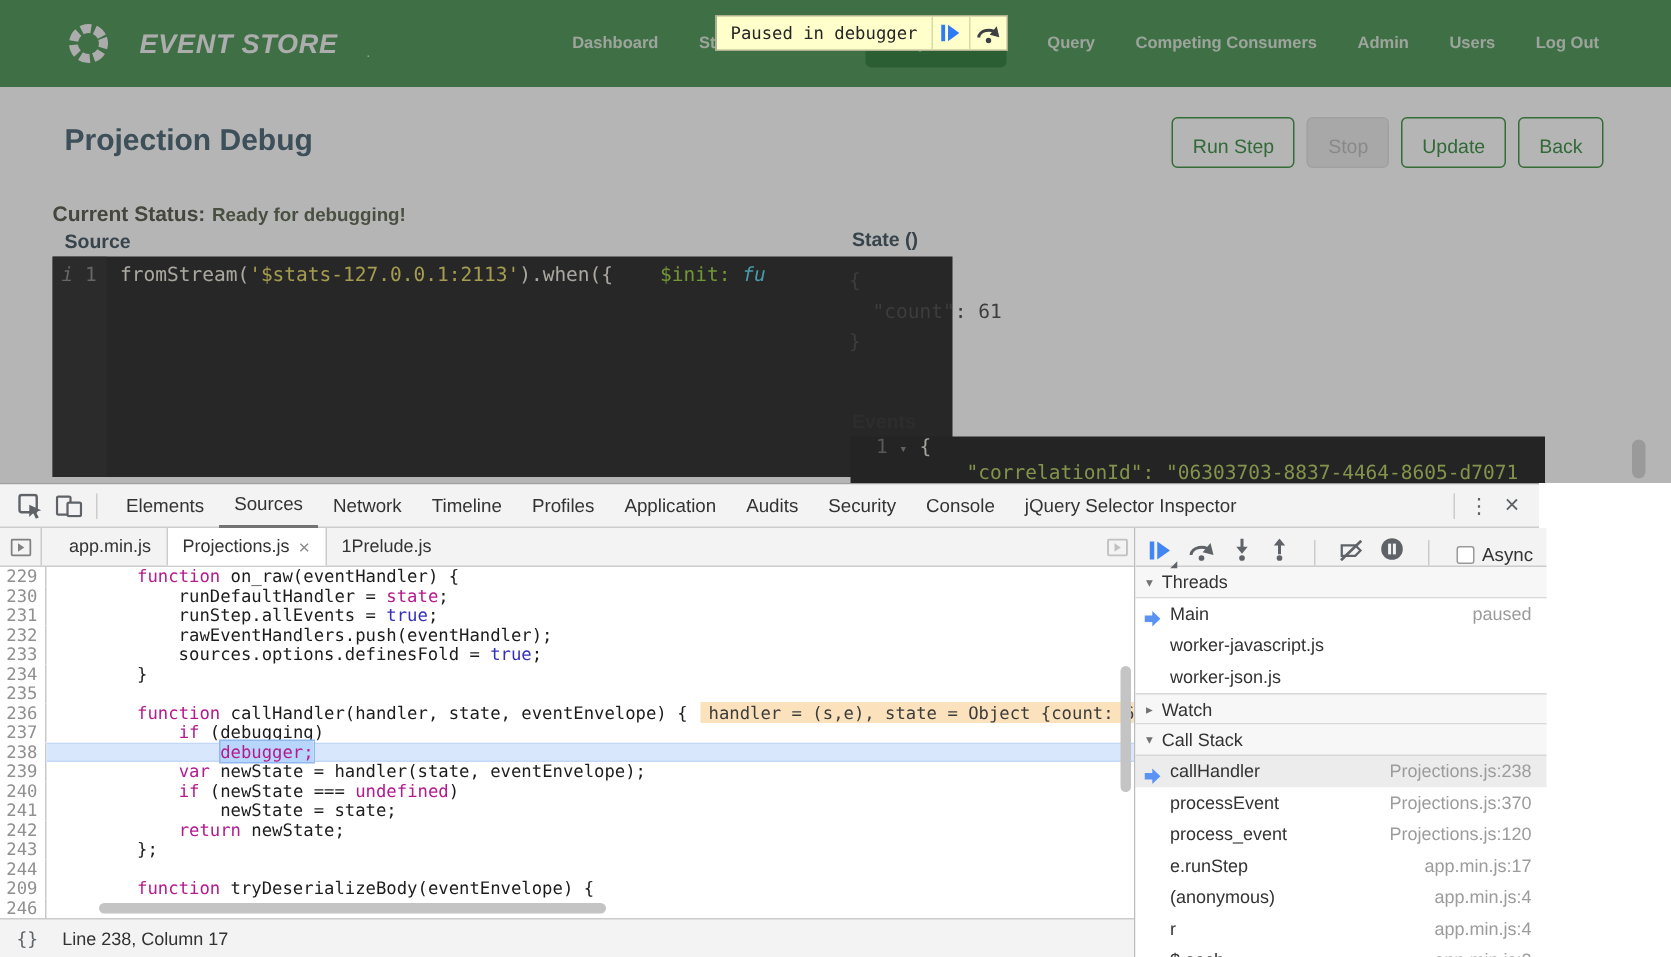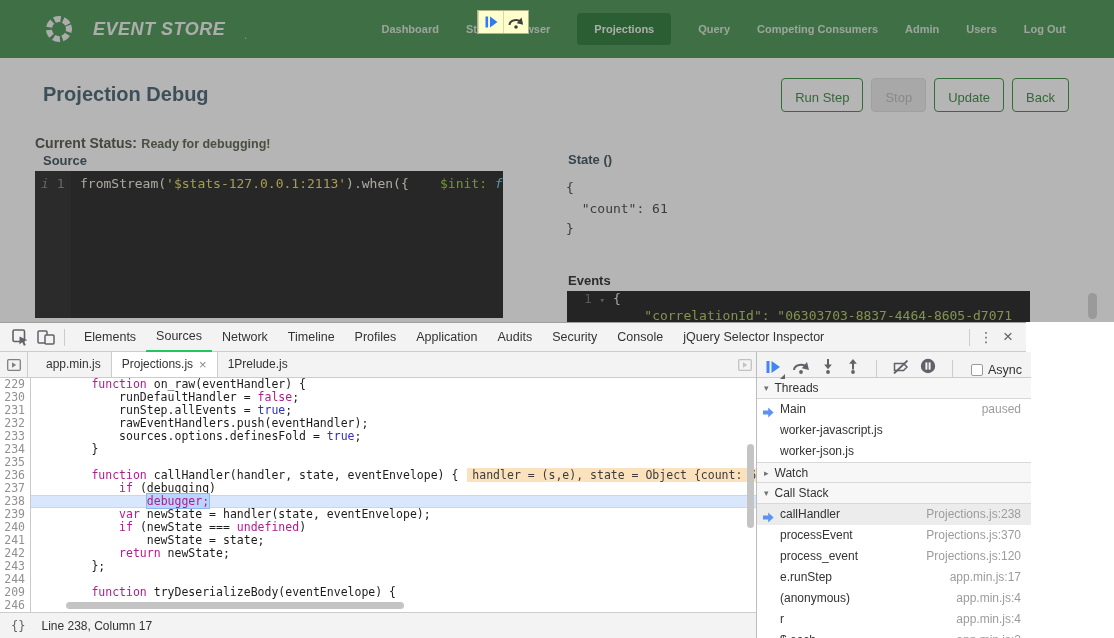--- a/index.html
+++ b/index.html
@@ -33,21 +33,21 @@
   .btn.disabled { background:#ededed; border-color:#e2e2e2; color:#c2c2c2; }
 
   .status-line { position:absolute; left:35px; top:134px; }
   .status-label { font-size:14px; font-weight:bold; color:#63635a; }
   .status-value { font-size:12.5px; font-weight:bold; color:#68705c; }
 
   .src-label  { position:absolute; left:43px;  top:153px; font-size:13px; font-weight:bold; color:#4f616c; }
   .state-label{ position:absolute; left:568px; top:152px; font-size:13px; font-weight:bold; color:#4f616c; }
   .events-label{position:absolute; left:568px; top:273px; font-size:13px; font-weight:bold; color:#404040; }
 
-  .source-editor { position:absolute; left:35px; top:171px; width:468px; height:147px;
+  .source-editor { position:absolute; left:35px; top:171px; width:600px; height:147px;
     background:#383838; font-family:"DejaVu Sans Mono",monospace; font-size:13px; display:flex; overflow:hidden; }
   .se-gutter { width:36px; background:#3d3d3d; color:#909090; padding:5px 6px 0 6px; flex:none; }
   .se-code { padding:5px 0 0 9px; white-space:pre; color:#efece1; }
   .tk-p{color:#efece1} .tk-s{color:#e8dc6e} .tk-g{color:#9fd34a} .tk-i{color:#66d9ef; font-style:italic}
 
   .state-json { position:absolute; left:566px; top:178px; font-family:"DejaVu Sans Mono",monospace;
     font-size:13px; color:#565656; line-height:20.5px; white-space:pre; }
 
   .events-editor { position:absolute; left:567px; top:291px; width:463px; height:31px;
     background:#333; overflow:hidden; font-family:"DejaVu Sans Mono",monospace; font-size:13px; line-height:15px; }
@@ -60,21 +60,21 @@
 
   
   .devtools { position:absolute; top:322px; left:0; width:1026px; height:316px;
     background:#fff; border-top:1px solid #9f9f9f; color:#333; }
   .dt-toolbar { height:29px; background:#f3f3f3; border-bottom:1px solid #ccc;
     display:flex; align-items:center; padding:0 7px; }
   .icon-btn { width:26px; height:24px; display:flex; align-items:center; justify-content:center; }
   .vsep { width:1px; height:17px; background:#ccc; margin:0 5px; flex:none; }
   .dt-tabs { display:flex; height:29px; margin-left:4px; }
   .dt-tab { padding:0 10px; line-height:28px; font-size:12.5px; color:#333; }
-  .dt-tab.active { border-bottom:2px solid #22c55e; line-height:26px; }
+  .dt-tab.active { border-bottom:2px solid #737373; line-height:26px; }
   .dt-right { margin-left:auto; display:flex; align-items:center; }
   .kebab { font-size:14px; color:#5f6368; width:22px; text-align:center; }
   .dt-close { font-size:17px; color:#5f6368; width:22px; text-align:center; }
 
   .dt-body { display:flex; height:286px; }
   .dt-left { width:757px; border-right:1px solid #bdbdbd; display:flex; flex-direction:column; }
   .dt-rightpane { flex:1; display:flex; flex-direction:column; font-size:12px; }
 
   .file-bar { height:26px; background:#f3f3f3; border-bottom:1px solid #ccc; display:flex; align-items:stretch; }
   .nav-toggle { width:28px; display:flex; align-items:center; justify-content:center; border-right:1px solid #ccc; }
@@ -175,20 +175,21 @@
     <div class="ev-row">
       <span class="ev-gut"></span>
       <span class="ev-line2">    "correlationId": "06303703-8837-4464-8605-d7071</span>
     </div>
   </div>
   <div class="page-scrollbar"></div>
 
   <div class="dim"></div>
 
   <div class="banner">
+    <span class="banner-text">Paused in debugger</span>
     <span class="banner-btn">
       <svg width="13" height="12" viewBox="0 0 13 12">
         <rect x="0.5" y="0.5" width="2.6" height="11" fill="#2f7bf6"></rect>
         <path d="M5 0.5 L12.5 6 L5 11.5 Z" fill="#2f7bf6"></path>
       </svg>
     </span>
     <span class="banner-btn">
       <svg width="16" height="13" viewBox="0 0 16 13">
         <path d="M1.5 9 A 6.5 5 0 0 1 13.5 6.5" stroke="#3c4043" stroke-width="2" fill="none"></path>
         <path d="M13.5 1.5 L15.2 8.8 L8.8 7.2 Z" fill="#3c4043"></path>
@@ -258,21 +259,21 @@
         <span class="overflow-btn">
           <svg width="14" height="12" viewBox="0 0 14 12">
             <rect x="0.7" y="0.7" width="12.6" height="10.6" rx="1" fill="none" stroke="#9a9a9a" stroke-width="1.3"></rect>
             <path d="M5 3.2 L9.2 6 L5 8.8 Z" fill="#9a9a9a"></path>
           </svg>
         </span>
       </div>
 
       <div class="code-area">
           <div class="code-line"><div class="gutter">229</div><div class="line-content"><span class="tok-d">        </span><span class="tok-k">function</span><span class="tok-d"> on_raw(eventHandler) {</span></div></div>
-          <div class="code-line"><div class="gutter">230</div><div class="line-content"><span class="tok-d">            runDefaultHandler = </span><span class="tok-k">false</span><span class="tok-d">;</span></div></div>
+          <div class="code-line"><div class="gutter">230</div><div class="line-content"><span class="tok-d">            runDefaultHandler = </span><span class="tok-k">state</span><span class="tok-d">;</span></div></div>
           <div class="code-line"><div class="gutter">231</div><div class="line-content"><span class="tok-d">            runStep.allEvents = </span><span class="tok-a">true</span><span class="tok-d">;</span></div></div>
           <div class="code-line"><div class="gutter">232</div><div class="line-content"><span class="tok-d">            rawEventHandlers.push(eventHandler);</span></div></div>
           <div class="code-line"><div class="gutter">233</div><div class="line-content"><span class="tok-d">            sources.options.definesFold = </span><span class="tok-a">true</span><span class="tok-d">;</span></div></div>
           <div class="code-line"><div class="gutter">234</div><div class="line-content"><span class="tok-d">        }</span></div></div>
           <div class="code-line"><div class="gutter">235</div><div class="line-content"></div></div>
           <div class="code-line"><div class="gutter">236</div><div class="line-content"><span class="tok-d">        </span><span class="tok-k">function</span><span class="tok-d"> callHandler(handler, state, eventEnvelope) {</span><span class="ann">handler = (s,e), state = Object {count: 61},</span></div></div>
           <div class="code-line"><div class="gutter">237</div><div class="line-content"><span class="tok-d">            </span><span class="tok-k">if</span><span class="tok-d"> (debugging)</span></div></div>
           <div class="code-line hl"><div class="gutter">238</div><div class="line-content"><span class="tok-d">                </span><span class="tok-dbg">debugger;</span></div></div>
           <div class="code-line"><div class="gutter">239</div><div class="line-content"><span class="tok-d">            </span><span class="tok-k">var</span><span class="tok-d"> newState = handler(state, eventEnvelope);</span></div></div>
           <div class="code-line"><div class="gutter">240</div><div class="line-content"><span class="tok-d">            </span><span class="tok-k">if</span><span class="tok-d"> (newState === </span><span class="tok-k">undefined</span><span class="tok-d">)</span></div></div>

